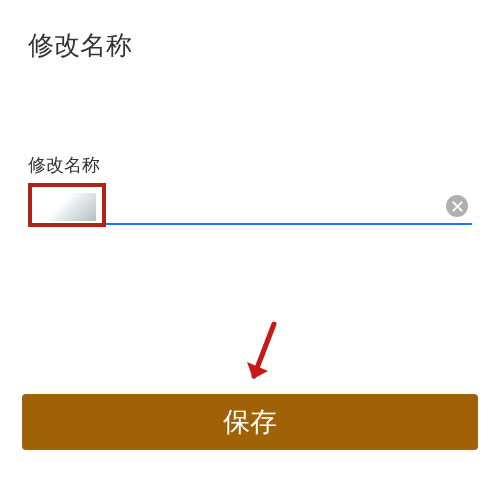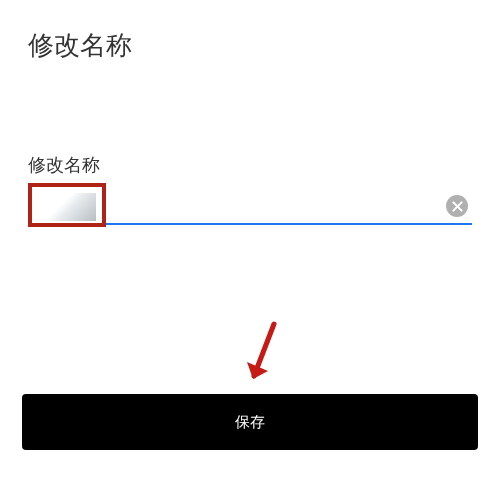--- a/index.html
+++ b/index.html
@@ -90,23 +90,23 @@
       left: 238px;
       top: 320px;
       pointer-events: none;
     }
     .save-button {
       position: absolute;
       left: 22px;
       right: 22px;
       bottom: 50px;
       height: 56px;
-      background: #000000;
+      background: #a16207;
       color: #fff;
-      font-size: 15px;
+      font-size: 27px;
       border: none;
       border-radius: 4px;
       cursor: pointer;
       display: flex;
       align-items: center;
       justify-content: center;
       font-weight: 400;
     }
   </style>
 </head>

